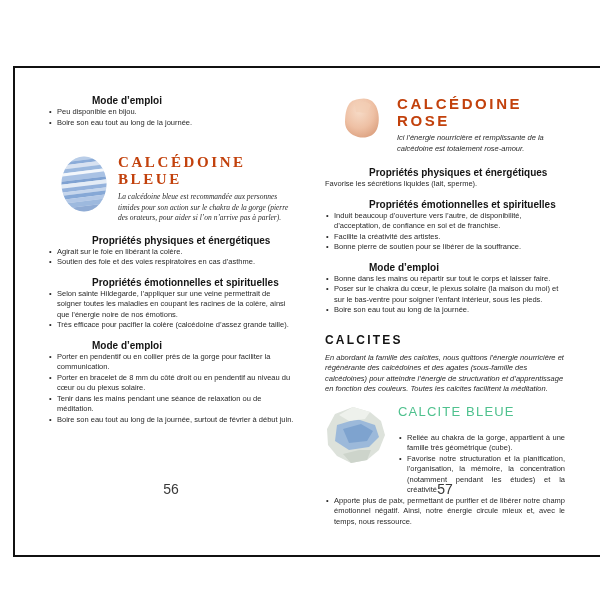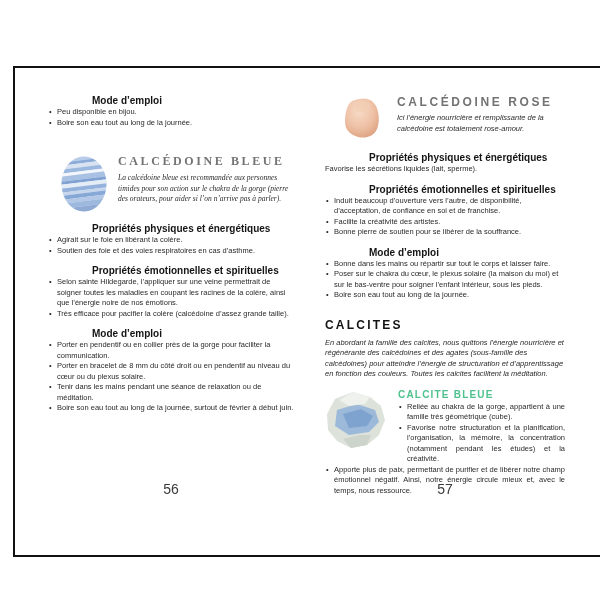--- a/index.html
+++ b/index.html
@@ -5,26 +5,26 @@
   html,body{margin:0;padding:0;background:#ffffff;}
   .canvas{position:relative;width:600px;height:600px;background:#ffffff;
           font-family:"Liberation Sans",sans-serif;color:#1c1c1c;}
   .frame{position:absolute;left:13px;top:66px;width:567px;height:460px;
          border:2px solid #111111;background:#ffffff;display:flex;
          padding:27px 0 0 33px;box-sizing:content-box;}
   .page{position:relative;}
   .page-left{width:246px;margin-right:31px;height:420px;}
   .page-right{width:240px;height:420px;}
 
-  h2.stone-title{margin:0 4px 4px 0;font-size:12px;font-weight:bold;
-                 letter-spacing:2.6px;color:#737373;}
+  h2.stone-title{margin:0 4px 4px 0;font-size:15px;font-weight:bold;
+                 letter-spacing:2.6px;color:#c2410c;}
   h2.family-title{margin:0 0 6px 0;font-size:12px;font-weight:bold;
                   letter-spacing:2.2px;color:#141414;}
   h3.sub{margin:0 0 1px 0;font-size:10px;font-weight:bold;color:#141414;padding-left:44px;}
-  .green-title{margin:0 0 2px 0;font-size:10px;font-weight:bold;
+  .green-title{margin:0 0 14px 0;font-size:13px;font-weight:normal;
                letter-spacing:1.2px;color:#4fc18e;}
 
   .body-text,.bullets li,.intro{font-size:7.5px;line-height:10.5px;color:#2a2a2a;}
   .intro{font-style:italic;margin:0;}
   .body-text{margin:0;}
 
   ul.bullets{list-style:none;margin:0;padding:0;}
   ul.bullets li{position:relative;padding-left:9px;}
   ul.bullets li::before{content:"•";position:absolute;left:1px;top:0;font-size:7.5px;}
 

